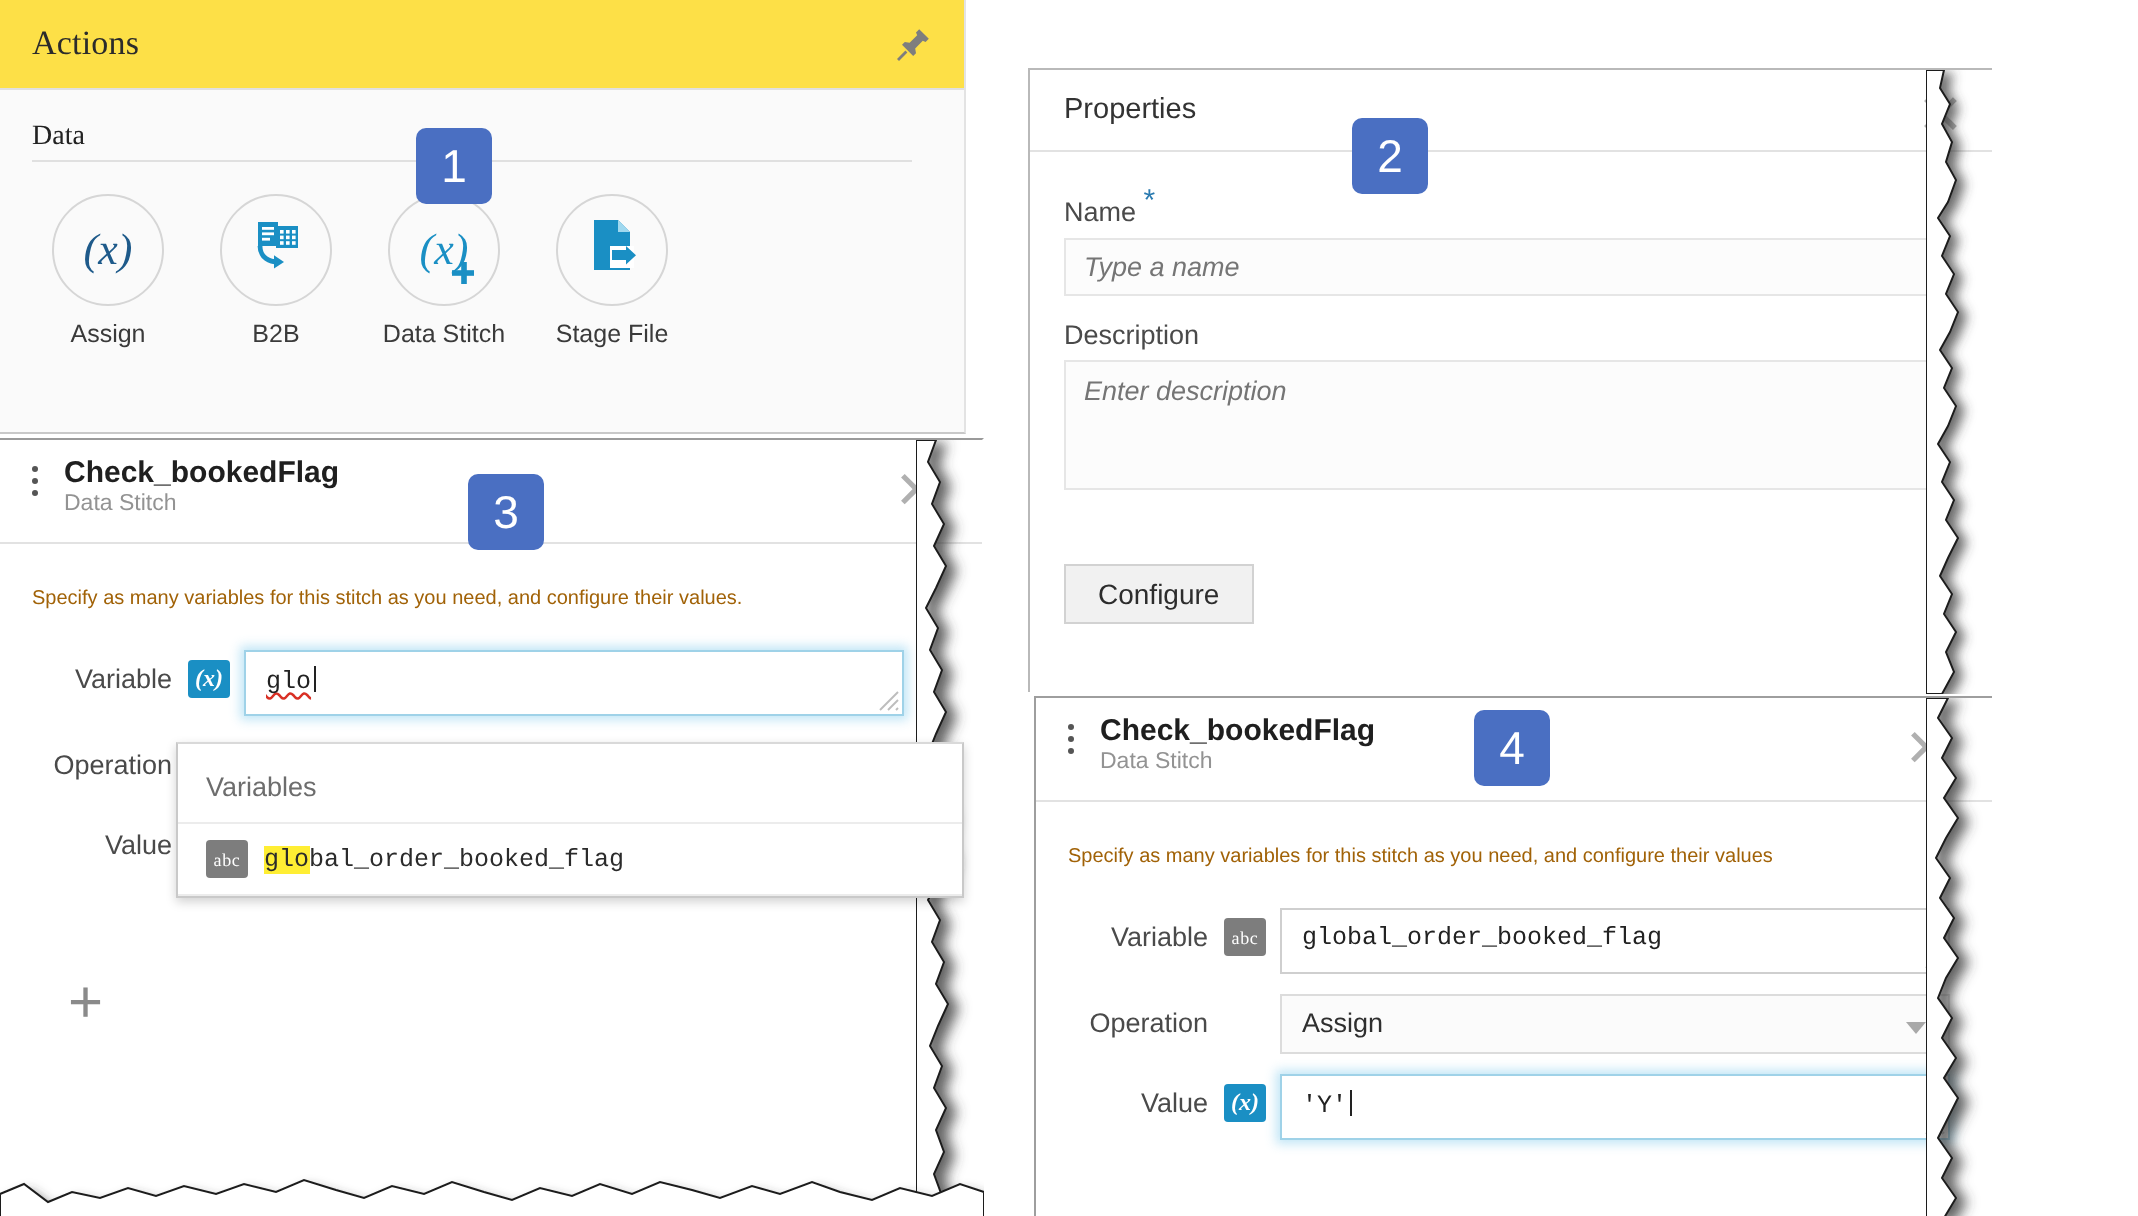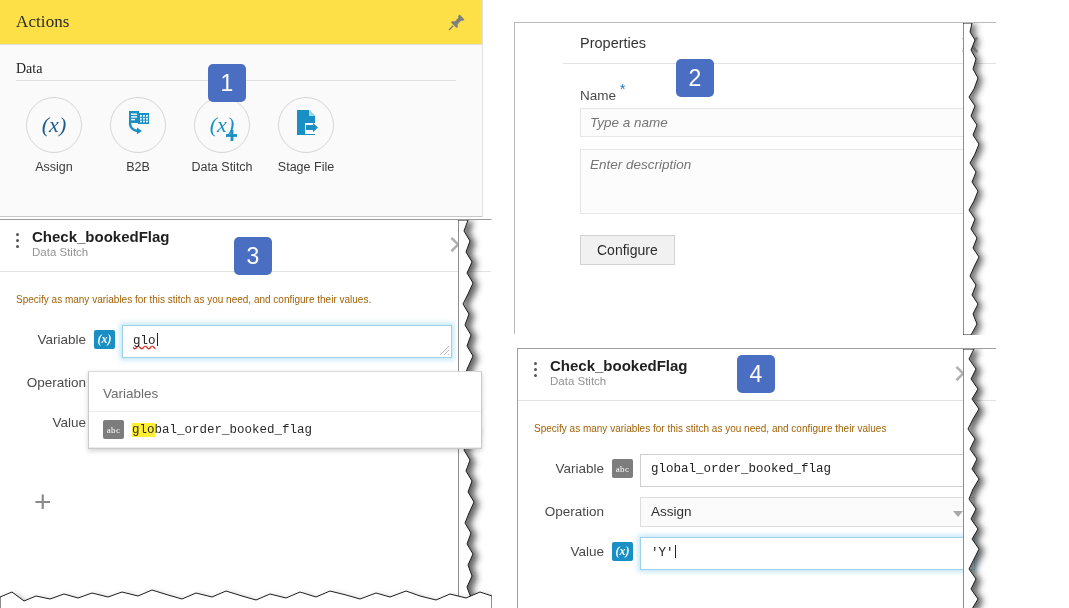--- a/index.html
+++ b/index.html
@@ -141,26 +141,25 @@
     font-family: "Liberation Sans", sans-serif;
   }
   #badge-1 { left: 208px; top: 64px; }
   #badge-2 { left: 676px; top: 59px; }
   #badge-3 { left: 234px; top: 237px; }
   #badge-4 { left: 737px; top: 355px; }
 
   
   #panel-properties {
     left: 514px;
-    top: 22px;
+    top: 34px;
     width: 482px;
     height: 312px;
     border-left: 1px solid #b9b9b9;
     border-top: 1px solid #b9b9b9;
-    padding-left: 48px;
   }
   .prop-header {
     height: 40px;
     display: flex;
     align-items: center;
     padding-left: 17px;
     border-bottom: 1px solid #e2e2e2;
     position: relative;
   }
   .prop-title { font-size: 14.5px; color: #333; }
@@ -202,21 +201,21 @@
     font-size: 13.5px;
     font-style: italic;
     color: #9b9b9b;
     padding: 7px 9px;
     font-family: "Liberation Sans", sans-serif;
     resize: none;
     outline: none;
   }
   .field-block { margin-bottom: 12px; }
   .btn-configure {
-    margin-top: 5px;
+    margin-top: 20px;
     height: 30px;
     padding: 0 16px;
     background: #f1f1f1;
     border: 1px solid #d2d2d2;
     font-size: 14px;
     color: #2c2c2c;
     font-family: "Liberation Sans", sans-serif;
     cursor: pointer;
   }
 
@@ -521,20 +520,21 @@
 
     <div class="field-block">
       <label class="field-label">
         <span>Name</span>
         <span class="req-star">*</span>
       </label>
       <input class="text-input" type="text" placeholder="Type a name" style="">
     </div>
 
     <div class="field-block">
+      <label class="field-label">Description</label>
       <textarea class="text-area" placeholder="Enter description" style=""></textarea>
     </div>
 
     <button class="btn-configure">Configure</button>
   </div>
 
   <div class="torn-right">
     <svg width="34" height="312" viewBox="0 0 34 312" preserveAspectRatio="none">
       <defs>
         <filter id="sh2" x="-50%" y="-10%" width="220%" height="130%">

